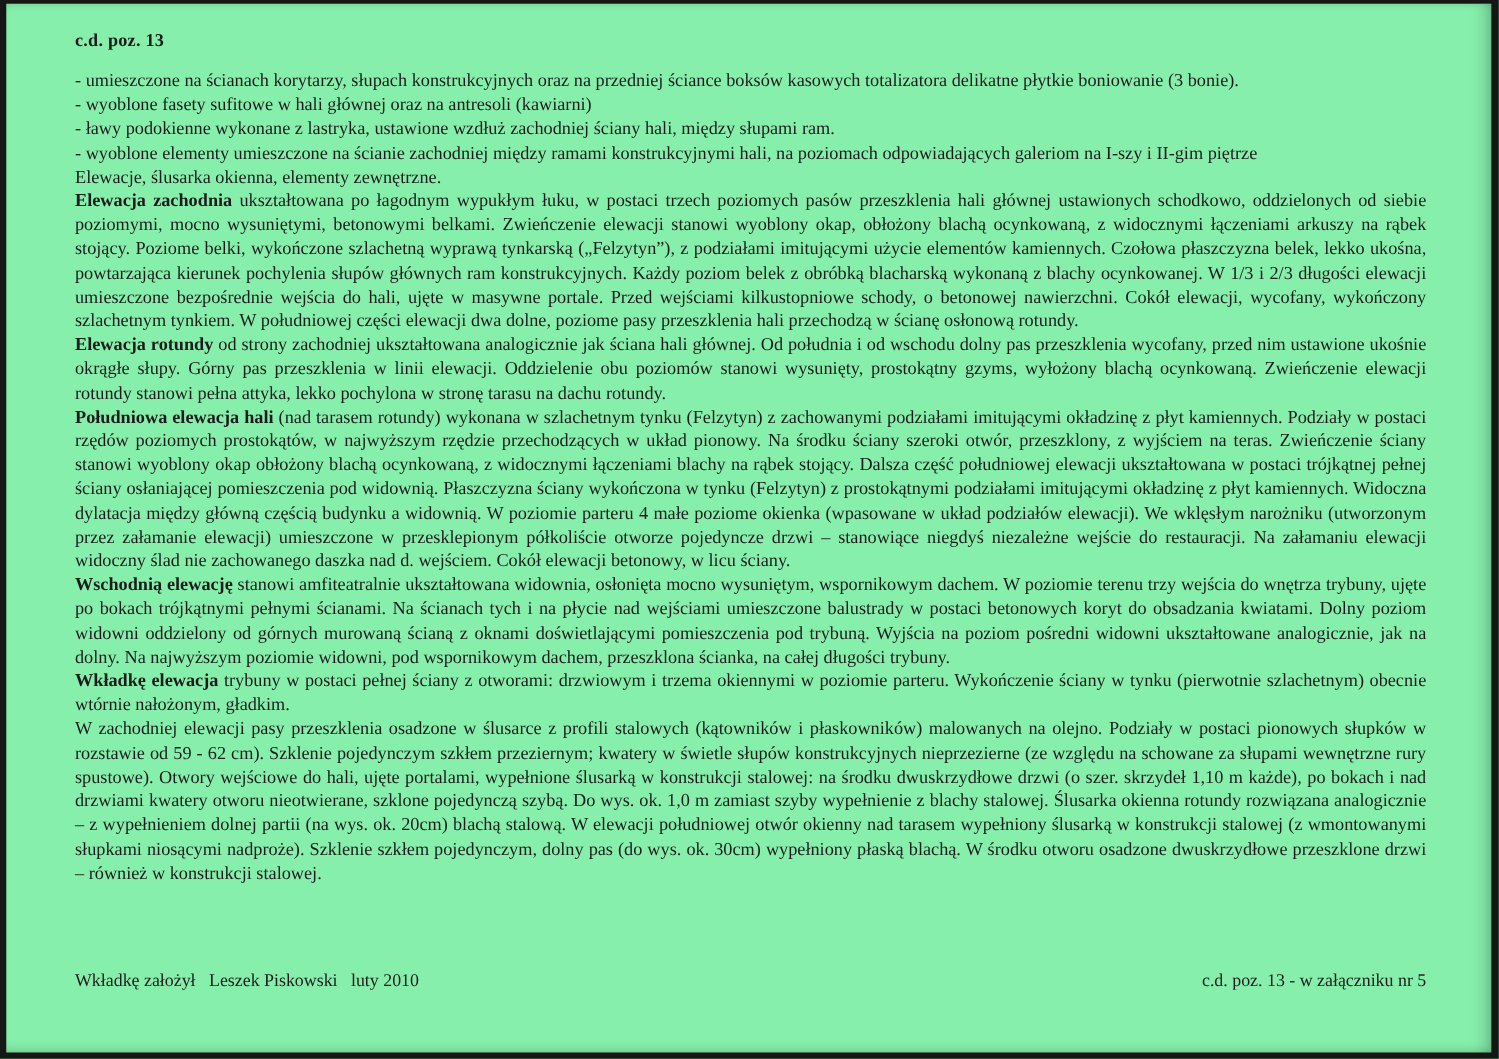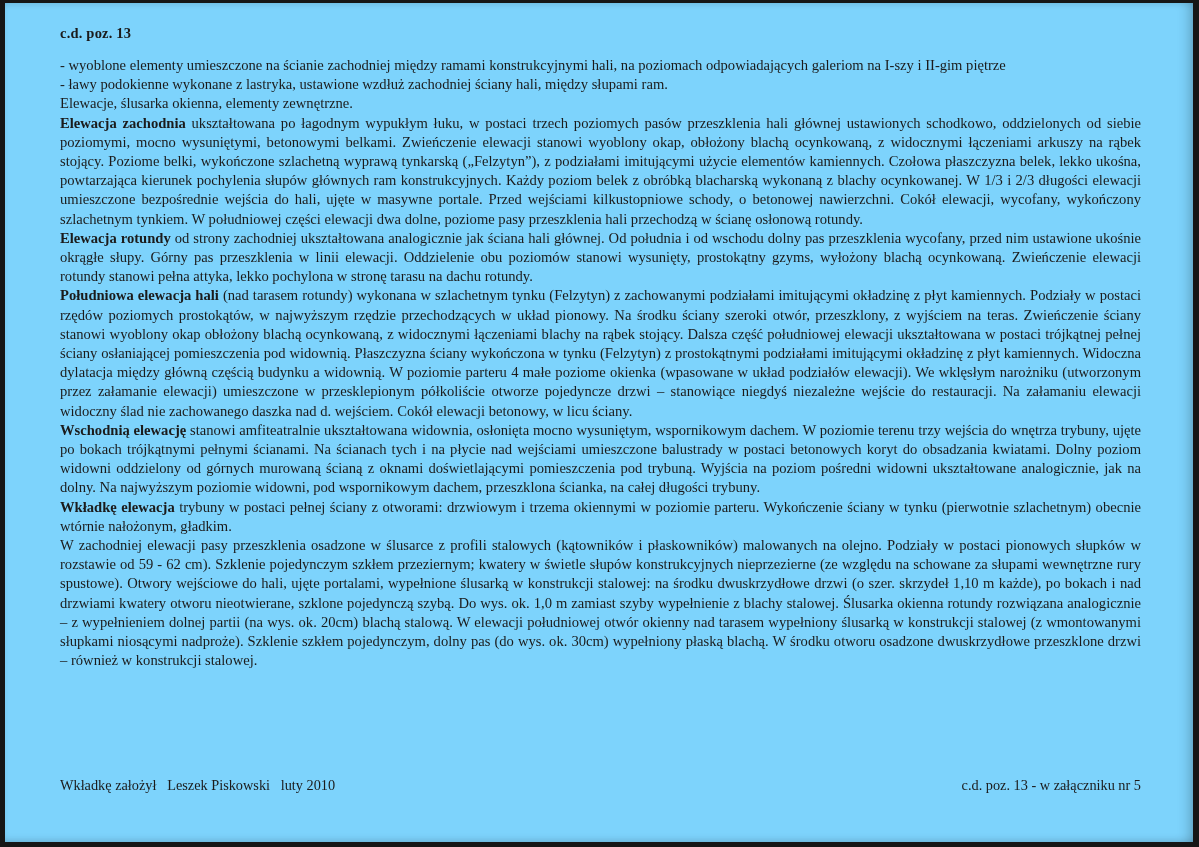--- a/index.html
+++ b/index.html
@@ -6,21 +6,21 @@
   body {
     width: 1199px; height: 847px;
     background: #161616;
     overflow: hidden;
     position: relative;
     font-family: "Liberation Serif", "DejaVu Serif", serif;
   }
   .page {
     position: absolute;
     top: 3px; left: 5px; right: 6px; bottom: 5px;
-    background: #7dd3fc;
+    background: #86efac;
     color: #1b1b1b;
     box-shadow: inset -10px 0 14px -8px rgba(0,0,0,0.28),
                 inset 0 -6px 10px -6px rgba(0,0,0,0.18),
                 inset 0 4px 8px -5px rgba(0,0,0,0.15);
   }
   .content {
     position: absolute;
     top: 22px; left: 55px; right: 52px;
   }
   .doc-header {
@@ -54,22 +54,24 @@
 
 <div class="page">
   <div class="content">
 
     <div class="doc-header">c.d. poz. 13</div>
 
     <div class="body-text">
 
 
       <div>
+        <div>- umieszczone na ścianach korytarzy, słupach konstrukcyjnych oraz na przedniej ściance boksów kasowych totalizatora delikatne płytkie boniowanie (3 bonie).</div>
+        <div>- wyoblone fasety sufitowe w hali głównej oraz na antresoli (kawiarni)</div>
+        <div>- ławy podokienne wykonane z lastryka, ustawione wzdłuż zachodniej ściany hali, między słupami ram.</div>
         <div>- wyoblone elementy umieszczone na ścianie zachodniej między ramami konstrukcyjnymi hali, na poziomach odpowiadających galeriom na I-szy i II-gim piętrze</div>
-        <div>- ławy podokienne wykonane z lastryka, ustawione wzdłuż zachodniej ściany hali, między słupami ram.</div>
       </div>
 
       <p class="heading">Elewacje, ślusarka okienna, elementy zewnętrzne.</p>
 
       <p><strong class="lead">Elewacja zachodnia</strong><span> ukształtowana po łagodnym wypukłym łuku, w postaci trzech poziomych pasów przeszklenia hali głównej ustawionych schodkowo, oddzielonych od siebie poziomymi, mocno wysuniętymi, betonowymi belkami. Zwieńczenie elewacji stanowi wyoblony okap, obłożony blachą ocynkowaną, z widocznymi łączeniami arkuszy na rąbek stojący. Poziome belki, wykończone szlachetną wyprawą tynkarską („Felzytyn”), z podziałami imitującymi użycie elementów kamiennych. Czołowa płaszczyzna belek, lekko ukośna, powtarzająca kierunek pochylenia słupów głównych ram konstrukcyjnych. Każdy poziom belek z obróbką blacharską wykonaną z blachy ocynkowanej. W 1/3 i 2/3 długości elewacji umieszczone bezpośrednie wejścia do hali, ujęte w masywne portale. Przed wejściami kilkustopniowe schody, o betonowej nawierzchni. Cokół elewacji, wycofany, wykończony szlachetnym tynkiem. W południowej części elewacji dwa dolne, poziome pasy przeszklenia hali przechodzą w ścianę osłonową rotundy.</span></p>
 
       <p><strong class="lead">Elewacja rotundy</strong><span> od strony zachodniej ukształtowana analogicznie jak ściana hali głównej. Od południa i od wschodu dolny pas przeszklenia wycofany, przed nim ustawione ukośnie okrągłe słupy. Górny pas przeszklenia w linii elewacji. Oddzielenie obu poziomów stanowi wysunięty, prostokątny gzyms, wyłożony blachą ocynkowaną. Zwieńczenie elewacji rotundy stanowi pełna attyka, lekko pochylona w stronę tarasu na dachu rotundy.</span></p>
 
       <p><strong class="lead">Południowa elewacja hali</strong><span> (nad tarasem rotundy) wykonana w szlachetnym tynku (Felzytyn) z zachowanymi podziałami imitującymi okładzinę z płyt kamiennych. Podziały w postaci rzędów poziomych prostokątów, w najwyższym rzędzie przechodzących w układ pionowy. Na środku ściany szeroki otwór, przeszklony, z wyjściem na teras. Zwieńczenie ściany stanowi wyoblony okap obłożony blachą ocynkowaną, z widocznymi łączeniami blachy na rąbek stojący. Dalsza część południowej elewacji ukształtowana w postaci trójkątnej pełnej ściany osłaniającej pomieszczenia pod widownią. Płaszczyzna ściany wykończona w tynku (Felzytyn) z prostokątnymi podziałami imitującymi okładzinę z płyt kamiennych. Widoczna dylatacja między główną częścią budynku a widownią. W poziomie parteru 4 małe poziome okienka (wpasowane w układ podziałów elewacji). We wklęsłym narożniku (utworzonym przez załamanie elewacji) umieszczone w przesklepionym półkoliście otworze pojedyncze drzwi – stanowiące niegdyś niezależne wejście do restauracji. Na załamaniu elewacji widoczny ślad nie zachowanego daszka nad d. wejściem. Cokół elewacji betonowy, w licu ściany.</span></p>
 

